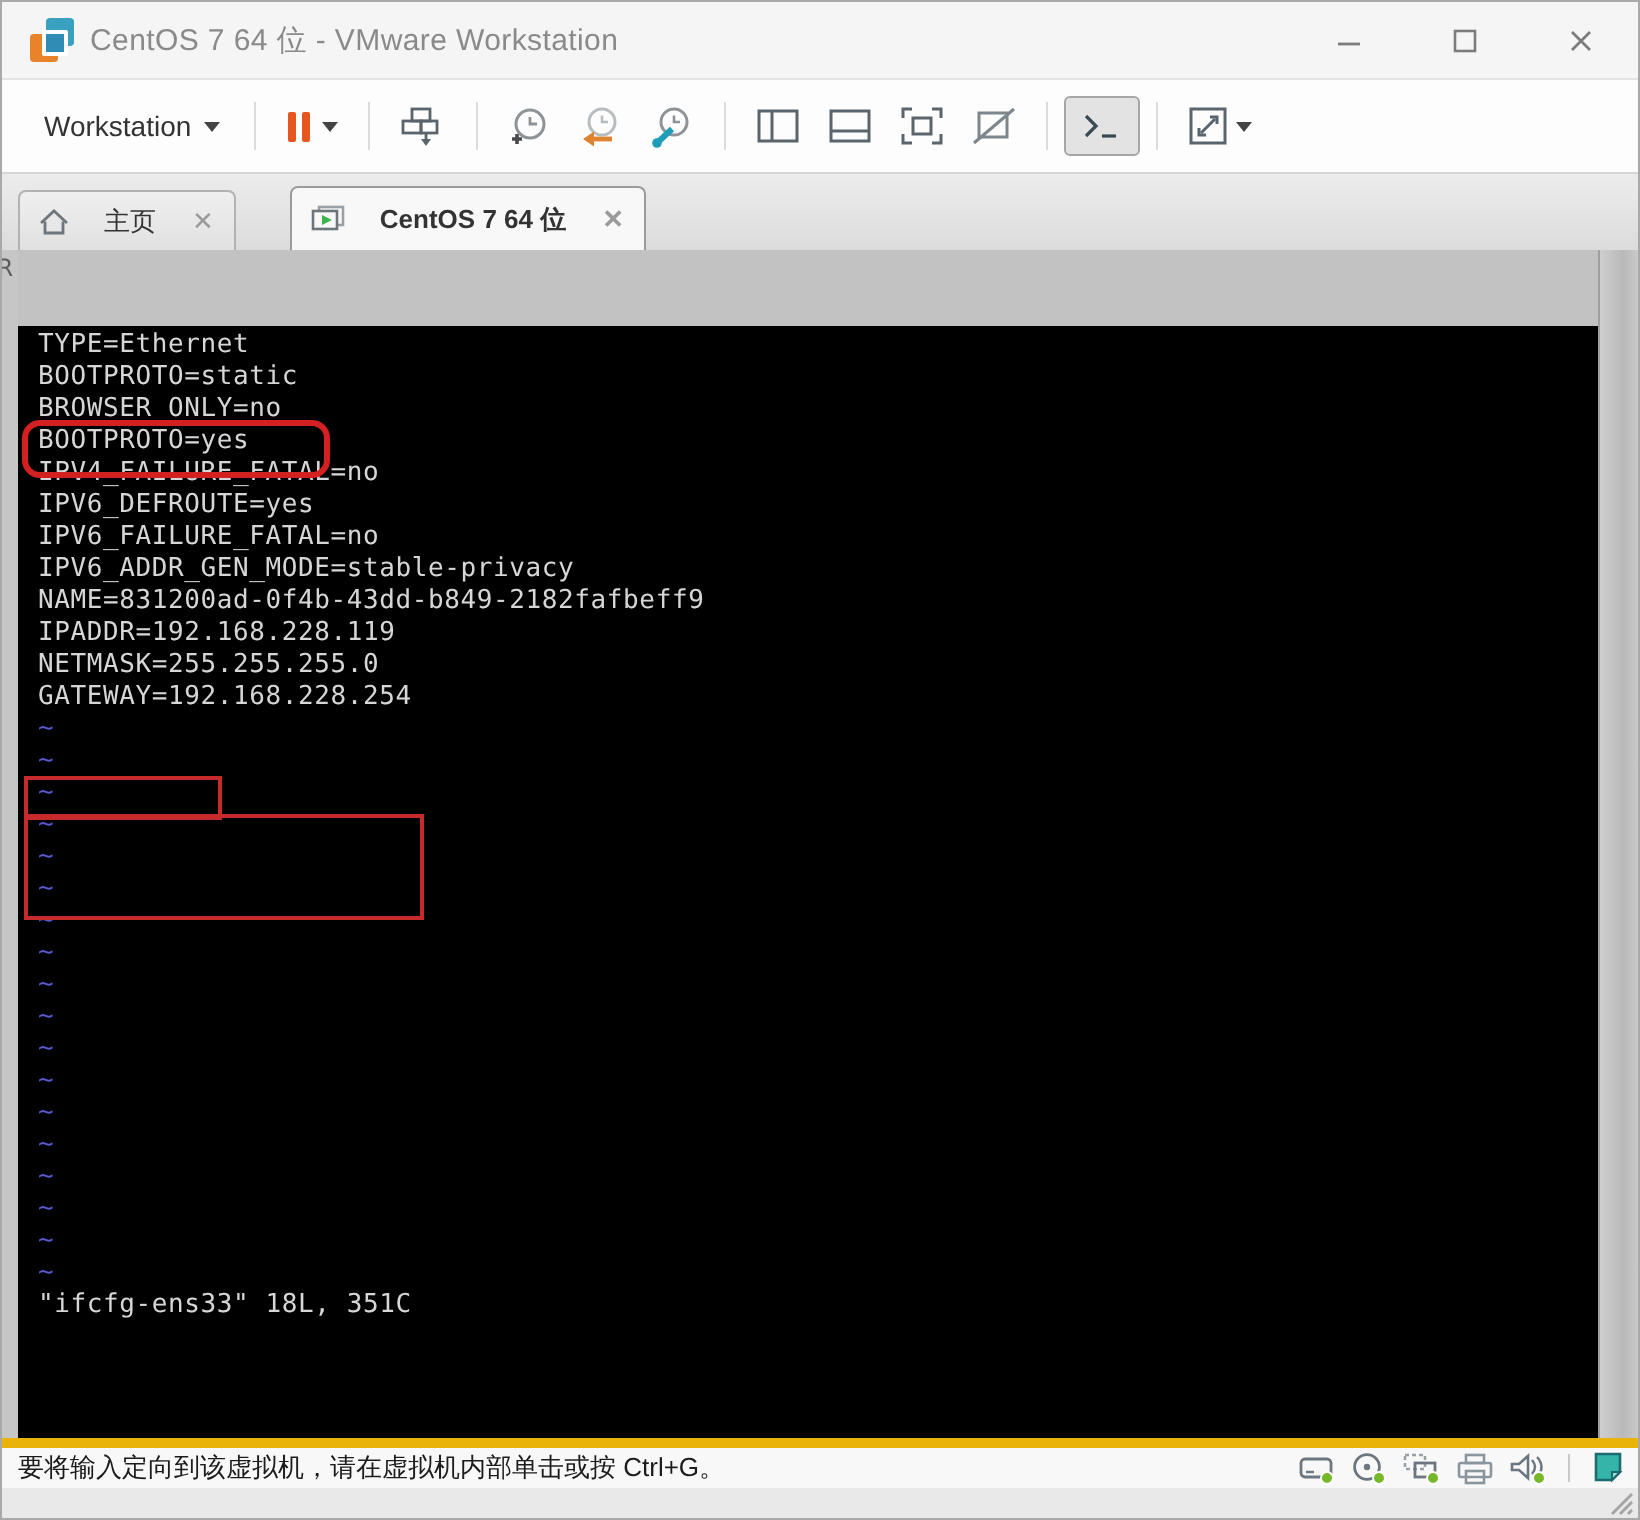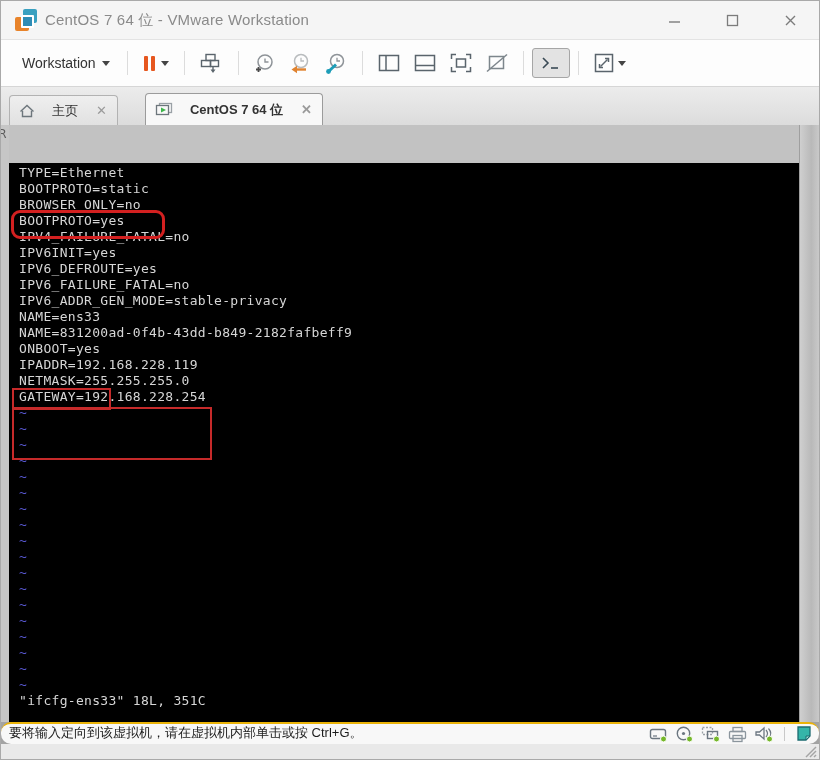--- a/index.html
+++ b/index.html
@@ -41,22 +41,22 @@
   .tstack{position:absolute;left:0;top:0;right:0;padding:2px 0 0 10px;}
   .tline{font-family:"DejaVu Sans Mono",monospace;font-size:13px;line-height:16px;height:16px;
          color:#d6d6d6;white-space:pre;letter-spacing:.3px;}
   .tline.tilde{color:#5757cf;}
   .anno{position:absolute;pointer-events:none;}
   .anno.bootproto{left:2px;top:47px;width:148px;height:23px;border:3px solid #d32020;border-radius:9px;}
   .anno.onboot{left:3px;top:225px;width:95px;height:18px;border:2px solid #c62a2a;}
   .anno.ipblock{left:3px;top:244px;width:196px;height:49px;border:2px solid #c62a2a;}
 
   
-  .statusbar{height:20px;background:#f8f8f8;border-top:2px solid #eab308;display:flex;
-             padding:0 6px 0 8px;font-size:13px;color:#1c1c1c;flex:0 0 auto;border-radius:10px;}
+  .statusbar{height:20px;background:#f8f8f8;border-top:5px solid #eab308;display:flex;align-items:center;
+             padding:0 6px 0 8px;font-size:13px;color:#1c1c1c;flex:0 0 auto;}
   .sb-icons{margin-left:auto;display:flex;align-items:center;gap:7px;}
   .sb-sep{width:1px;height:14px;background:#c9c9c9;margin:0 3px;}
   .bottomedge{height:15px;background:#e9e9e9;position:relative;flex:0 0 auto;}
   .grip{position:absolute;right:2px;bottom:1px;}
   svg{display:block;}
 </style>
 </head>
 <body>
 
 <div class="window">
@@ -234,27 +234,24 @@
     <div class="edge-strip-left">
       <span style="position:absolute;left:-2px;top:2px;">R</span>
     </div>
     <div class="terminal">
       <div class="tstack">
           <div class="tline">TYPE=Ethernet</div>
           <div class="tline">BOOTPROTO=static</div>
           <div class="tline">BROWSER_ONLY=no</div>
           <div class="tline">BOOTPROTO=yes</div>
           <div class="tline">IPV4_FAILURE_FATAL=no</div>
-          <div class="tline">IPV6INIT=yes</div>
           <div class="tline">IPV6_DEFROUTE=yes</div>
           <div class="tline">IPV6_FAILURE_FATAL=no</div>
           <div class="tline">IPV6_ADDR_GEN_MODE=stable-privacy</div>
-          <div class="tline">NAME=ens33</div>
           <div class="tline">NAME=831200ad-0f4b-43dd-b849-2182fafbeff9</div>
-          <div class="tline">ONBOOT=yes</div>
           <div class="tline">IPADDR=192.168.228.119</div>
           <div class="tline">NETMASK=255.255.255.0</div>
           <div class="tline">GATEWAY=192.168.228.254</div>
           <div class="tline tilde">~</div>
           <div class="tline tilde">~</div>
           <div class="tline tilde">~</div>
           <div class="tline tilde">~</div>
           <div class="tline tilde">~</div>
           <div class="tline tilde">~</div>
           <div class="tline tilde">~</div>

